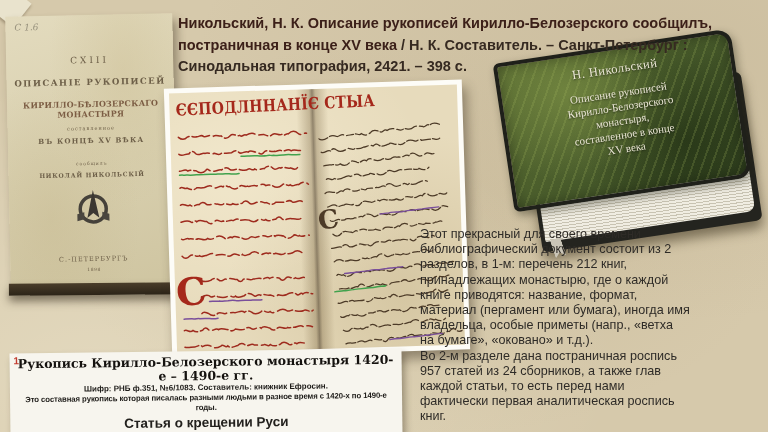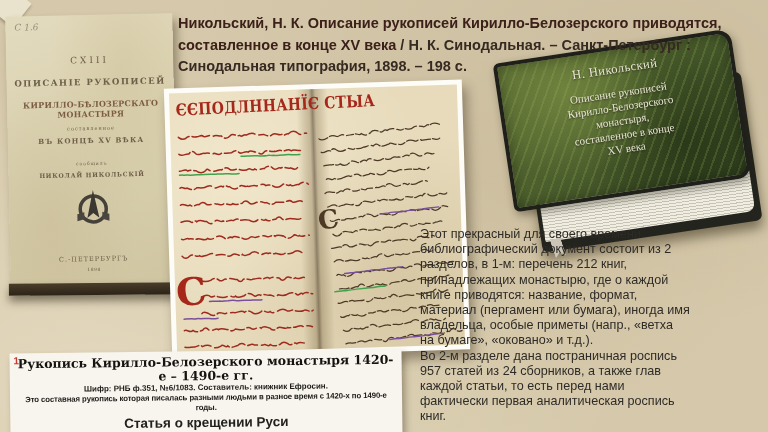--- a/index.html
+++ b/index.html
@@ -201,23 +201,23 @@
 Кирилло-Белозерского
 монастыря,
 составленное в конце
 XV века</div>
       </div>
       <div class="bookmark"></div>
     </div>
   </div>
 
   <div class="header">
-    <div class="h-line"><span class="h-bold">Никольский, Н. К. Описание рукописей Кирилло-Белозерского приводятся,</span></div>
-    <div class="h-line"><span class="h-bold">составленное в конце XV века</span><span class="h-normal"> / Н. К. Синодальная. – Санкт-Петербург :</span></div>
-    <div class="h-line"><span class="h-normal">Синодальная типография, 1898. – 198 с.</span></div>
+    <div class="h-line"><span class="h-bold">Никольский, Н. К. Описание рукописей Кирилло-Белозерского сообщилъ,</span></div>
+    <div class="h-line"><span class="h-bold">постраничная в конце XV века</span><span class="h-normal"> / Н. К. Составитель. – Санкт-Петербург :</span></div>
+    <div class="h-line"><span class="h-normal">Синодальная типография, 2421. – 398 с.</span></div>
   </div>
 
   <div class="description">Этот прекрасный для своего времени
 библиографический документ состоит из 2
 разделов, в 1-м: перечень 212 книг,
 принадлежащих монастырю, где о каждой
 книге приводятся: название, формат,
 материал (пергамент или бумага), иногда имя
 владельца, особые приметы (напр., «ветха
 на бумаге», «оковано» и т.д.).

